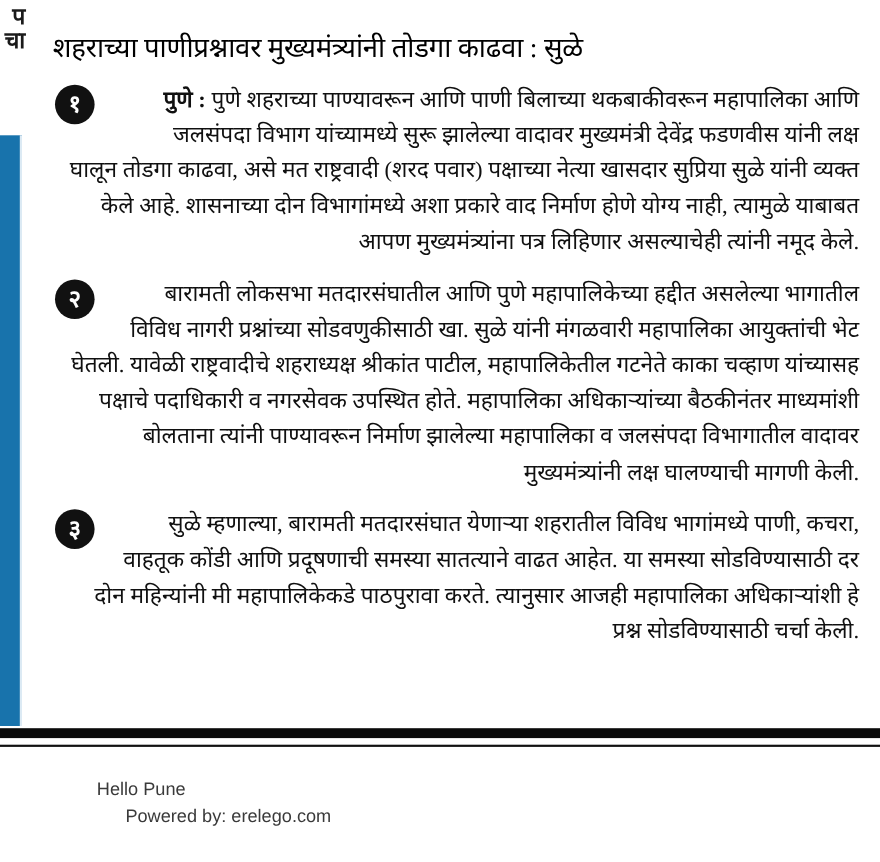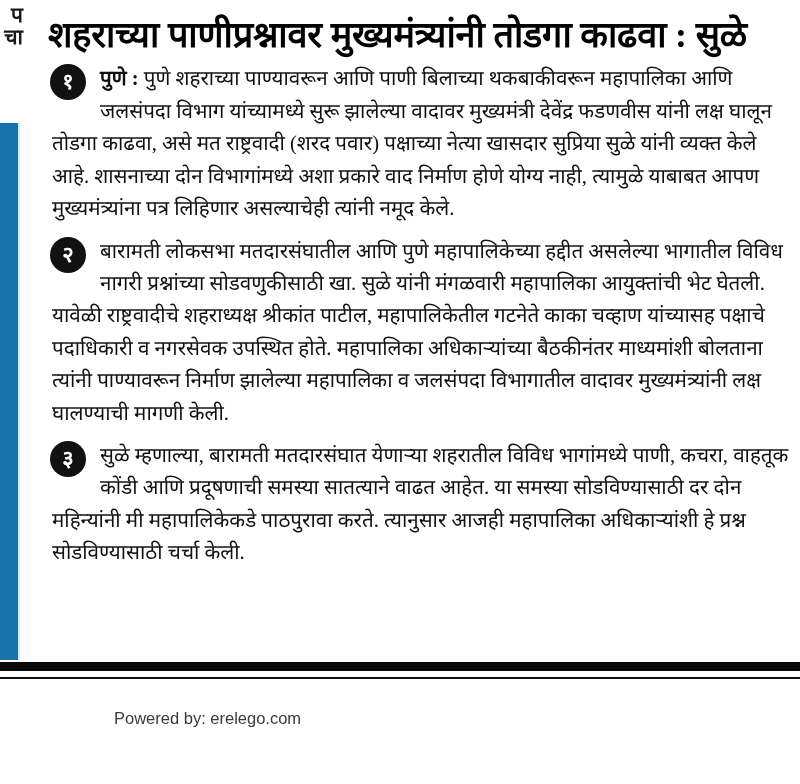--- a/index.html
+++ b/index.html
@@ -50,41 +50,41 @@
   
   #article {
     position: absolute;
     left: 48px;
     top: 14px;
     width: 748px;
   }
 
   #headline {
     font-family: "Liberation Serif", "DejaVu Serif", serif;
-    font-weight: 700;
-    font-size: 36px;
+    font-weight: 400;
+    font-size: 25px;
     line-height: 1.18;
     letter-spacing: -0.2px;
     color: #000;
     white-space: nowrap;
-    margin: 0 0 6px 0;
+    margin: 16px 0 6px 0;
   }
 
   .para {
     position: relative;
     margin: 0 0 10px 0;
     padding-left: 0;
   }
   .para-body {
     font-family: "Liberation Serif", "DejaVu Serif", serif;
     font-size: 20.6px;
     line-height: 32.4px;
     color: #101010;
-    text-align: left;
-    margin: 4px;
+    text-align: right;
+    margin: 15px;
   }
   
   .para-body::before {
     content: "";
     float: left;
     width: 48px;
     height: 34px;
   }
 
   .bullet {
@@ -169,14 +169,15 @@
     <span class="bullet">३</span>
     <p class="para-body"><span class="lead"></span><span>सुळे म्हणाल्या, बारामती मतदारसंघात येणाऱ्या शहरातील विविध भागांमध्ये पाणी, कचरा, वाहतूक कोंडी आणि प्रदूषणाची समस्या सातत्याने वाढत आहेत. या समस्या सोडविण्यासाठी दर दोन महिन्यांनी मी महापालिकेकडे पाठपुरावा करते. त्यानुसार आजही महापालिका अधिकाऱ्यांशी हे प्रश्न सोडविण्यासाठी चर्चा केली.</span></p>
   </div>
 
 </div>
 
 <div id="rule-thick"></div>
 <div id="rule-thin"></div>
 
 <div id="footer">
+  <span class="f-line">Hello Pune</span>
   <span class="f-line indent2">Powered by: erelego.com</span>
 </div>
 
 </body></html>

